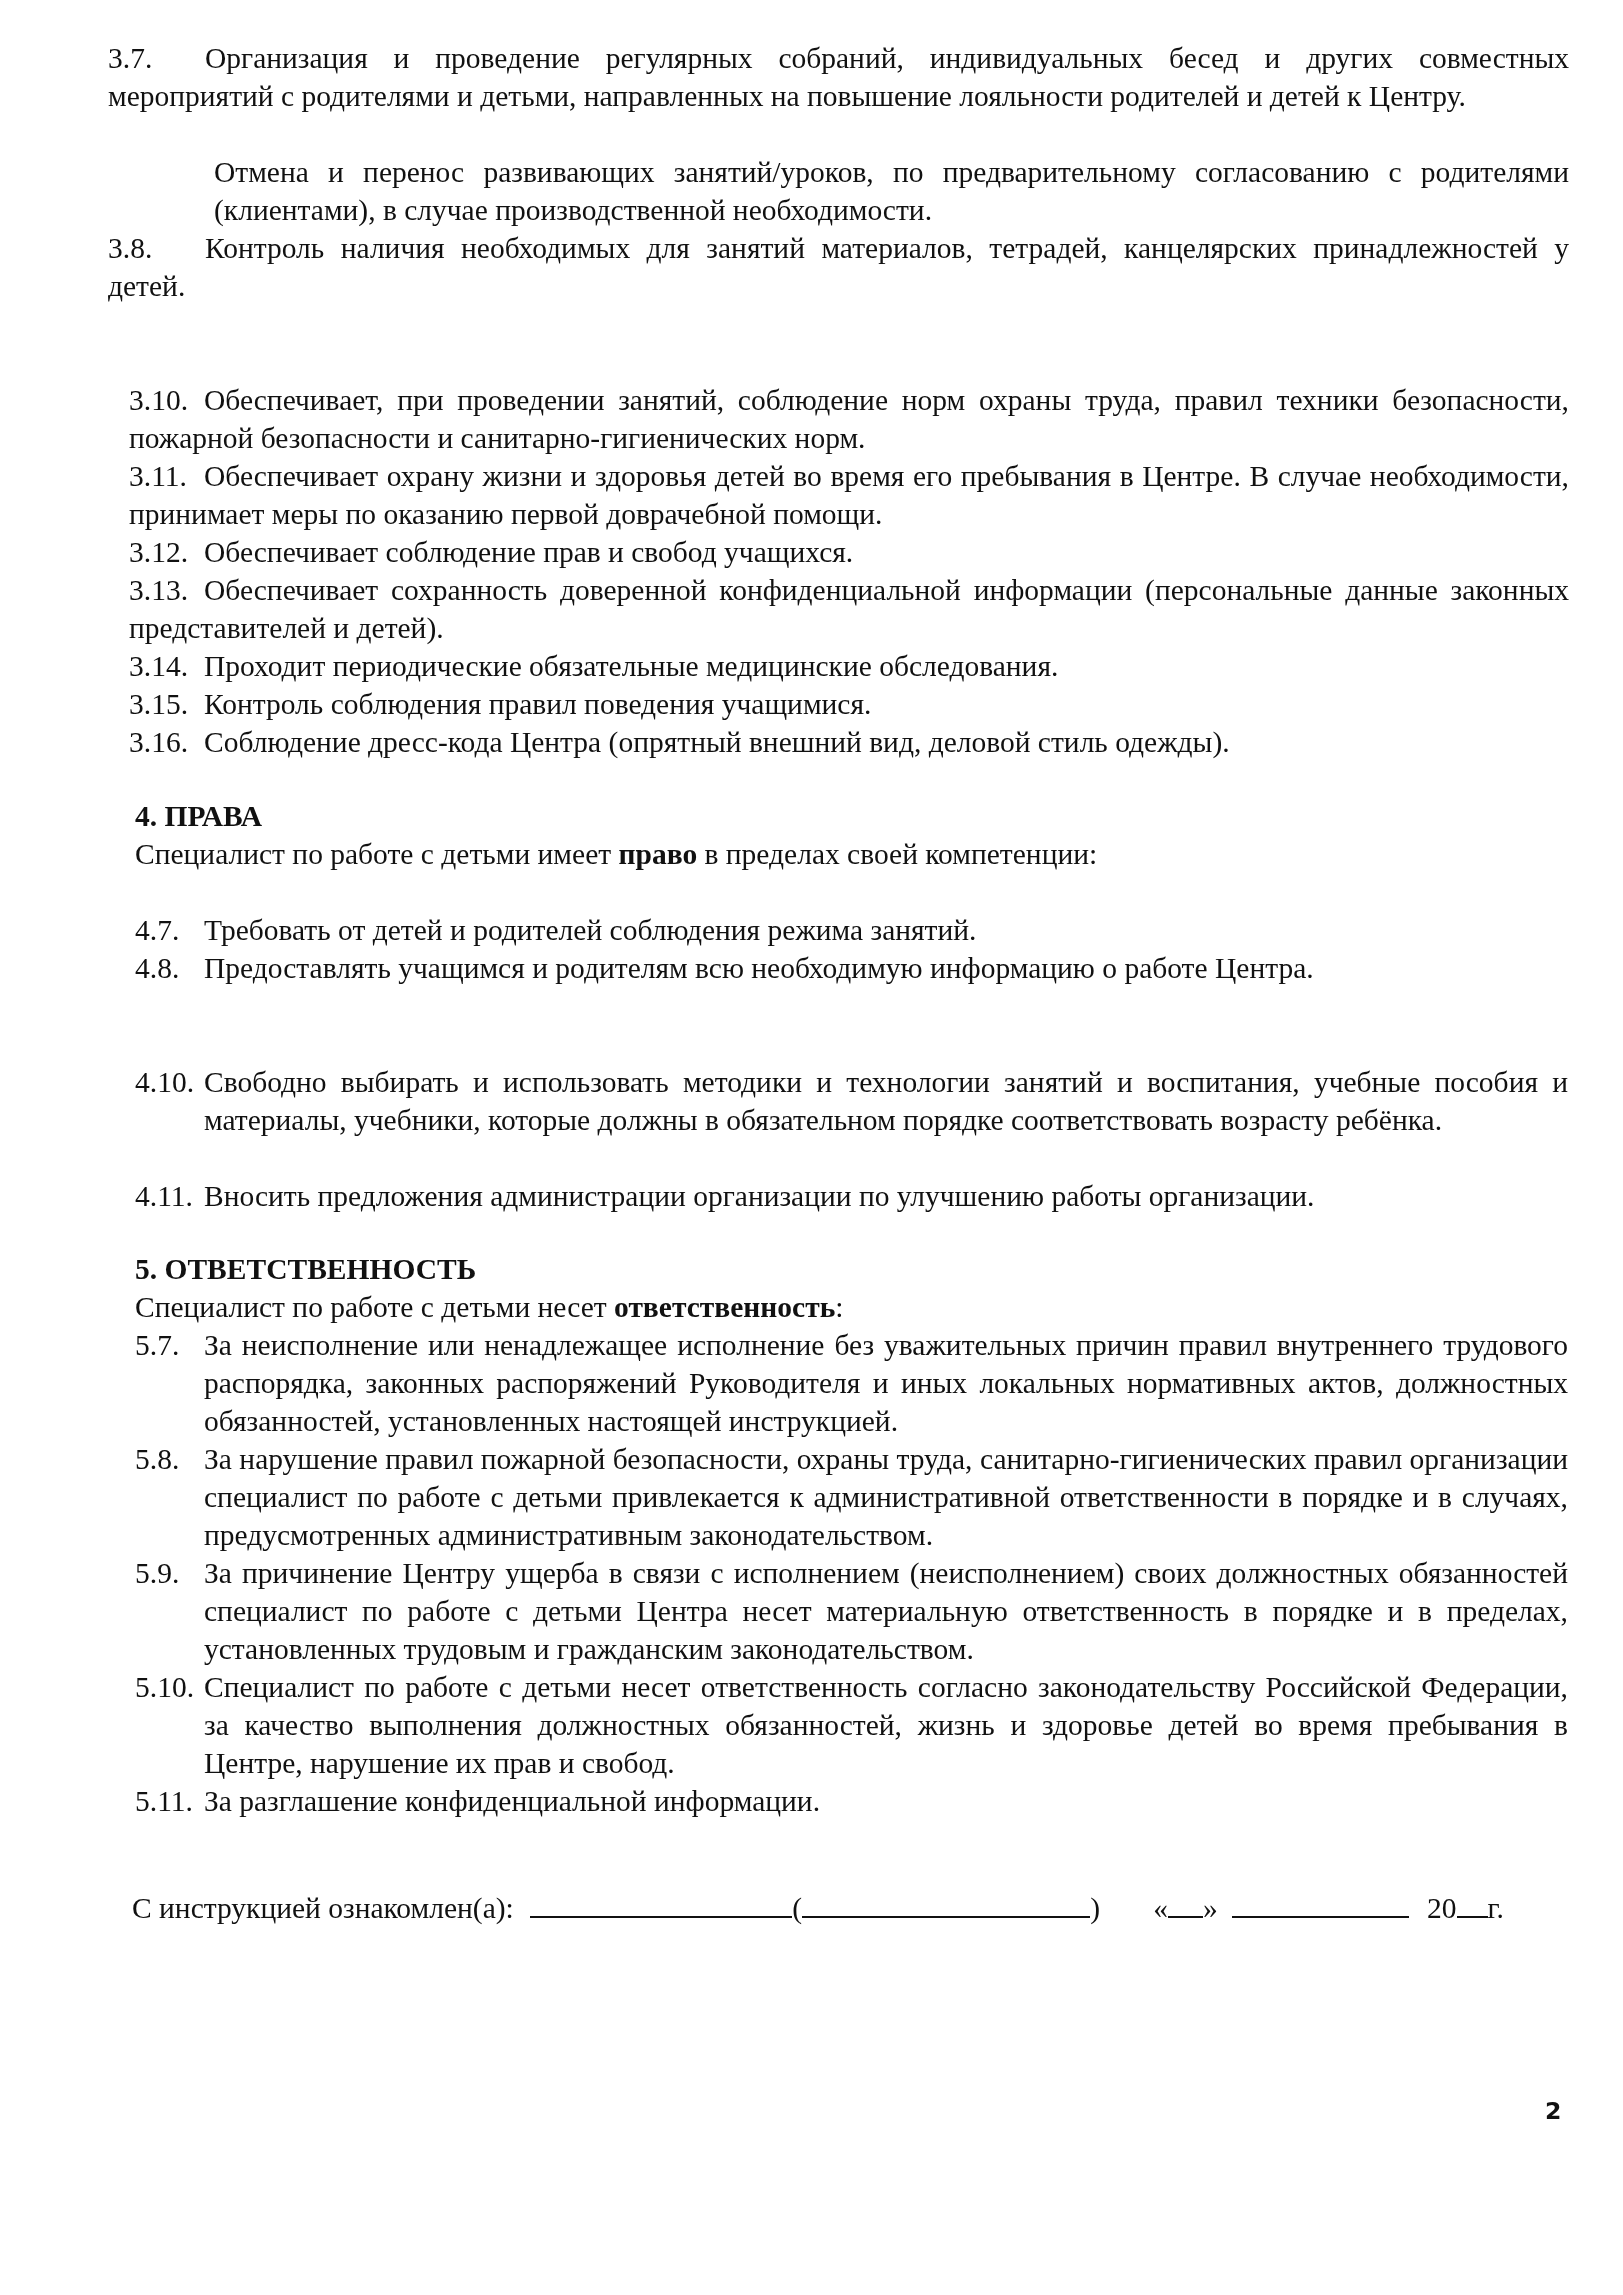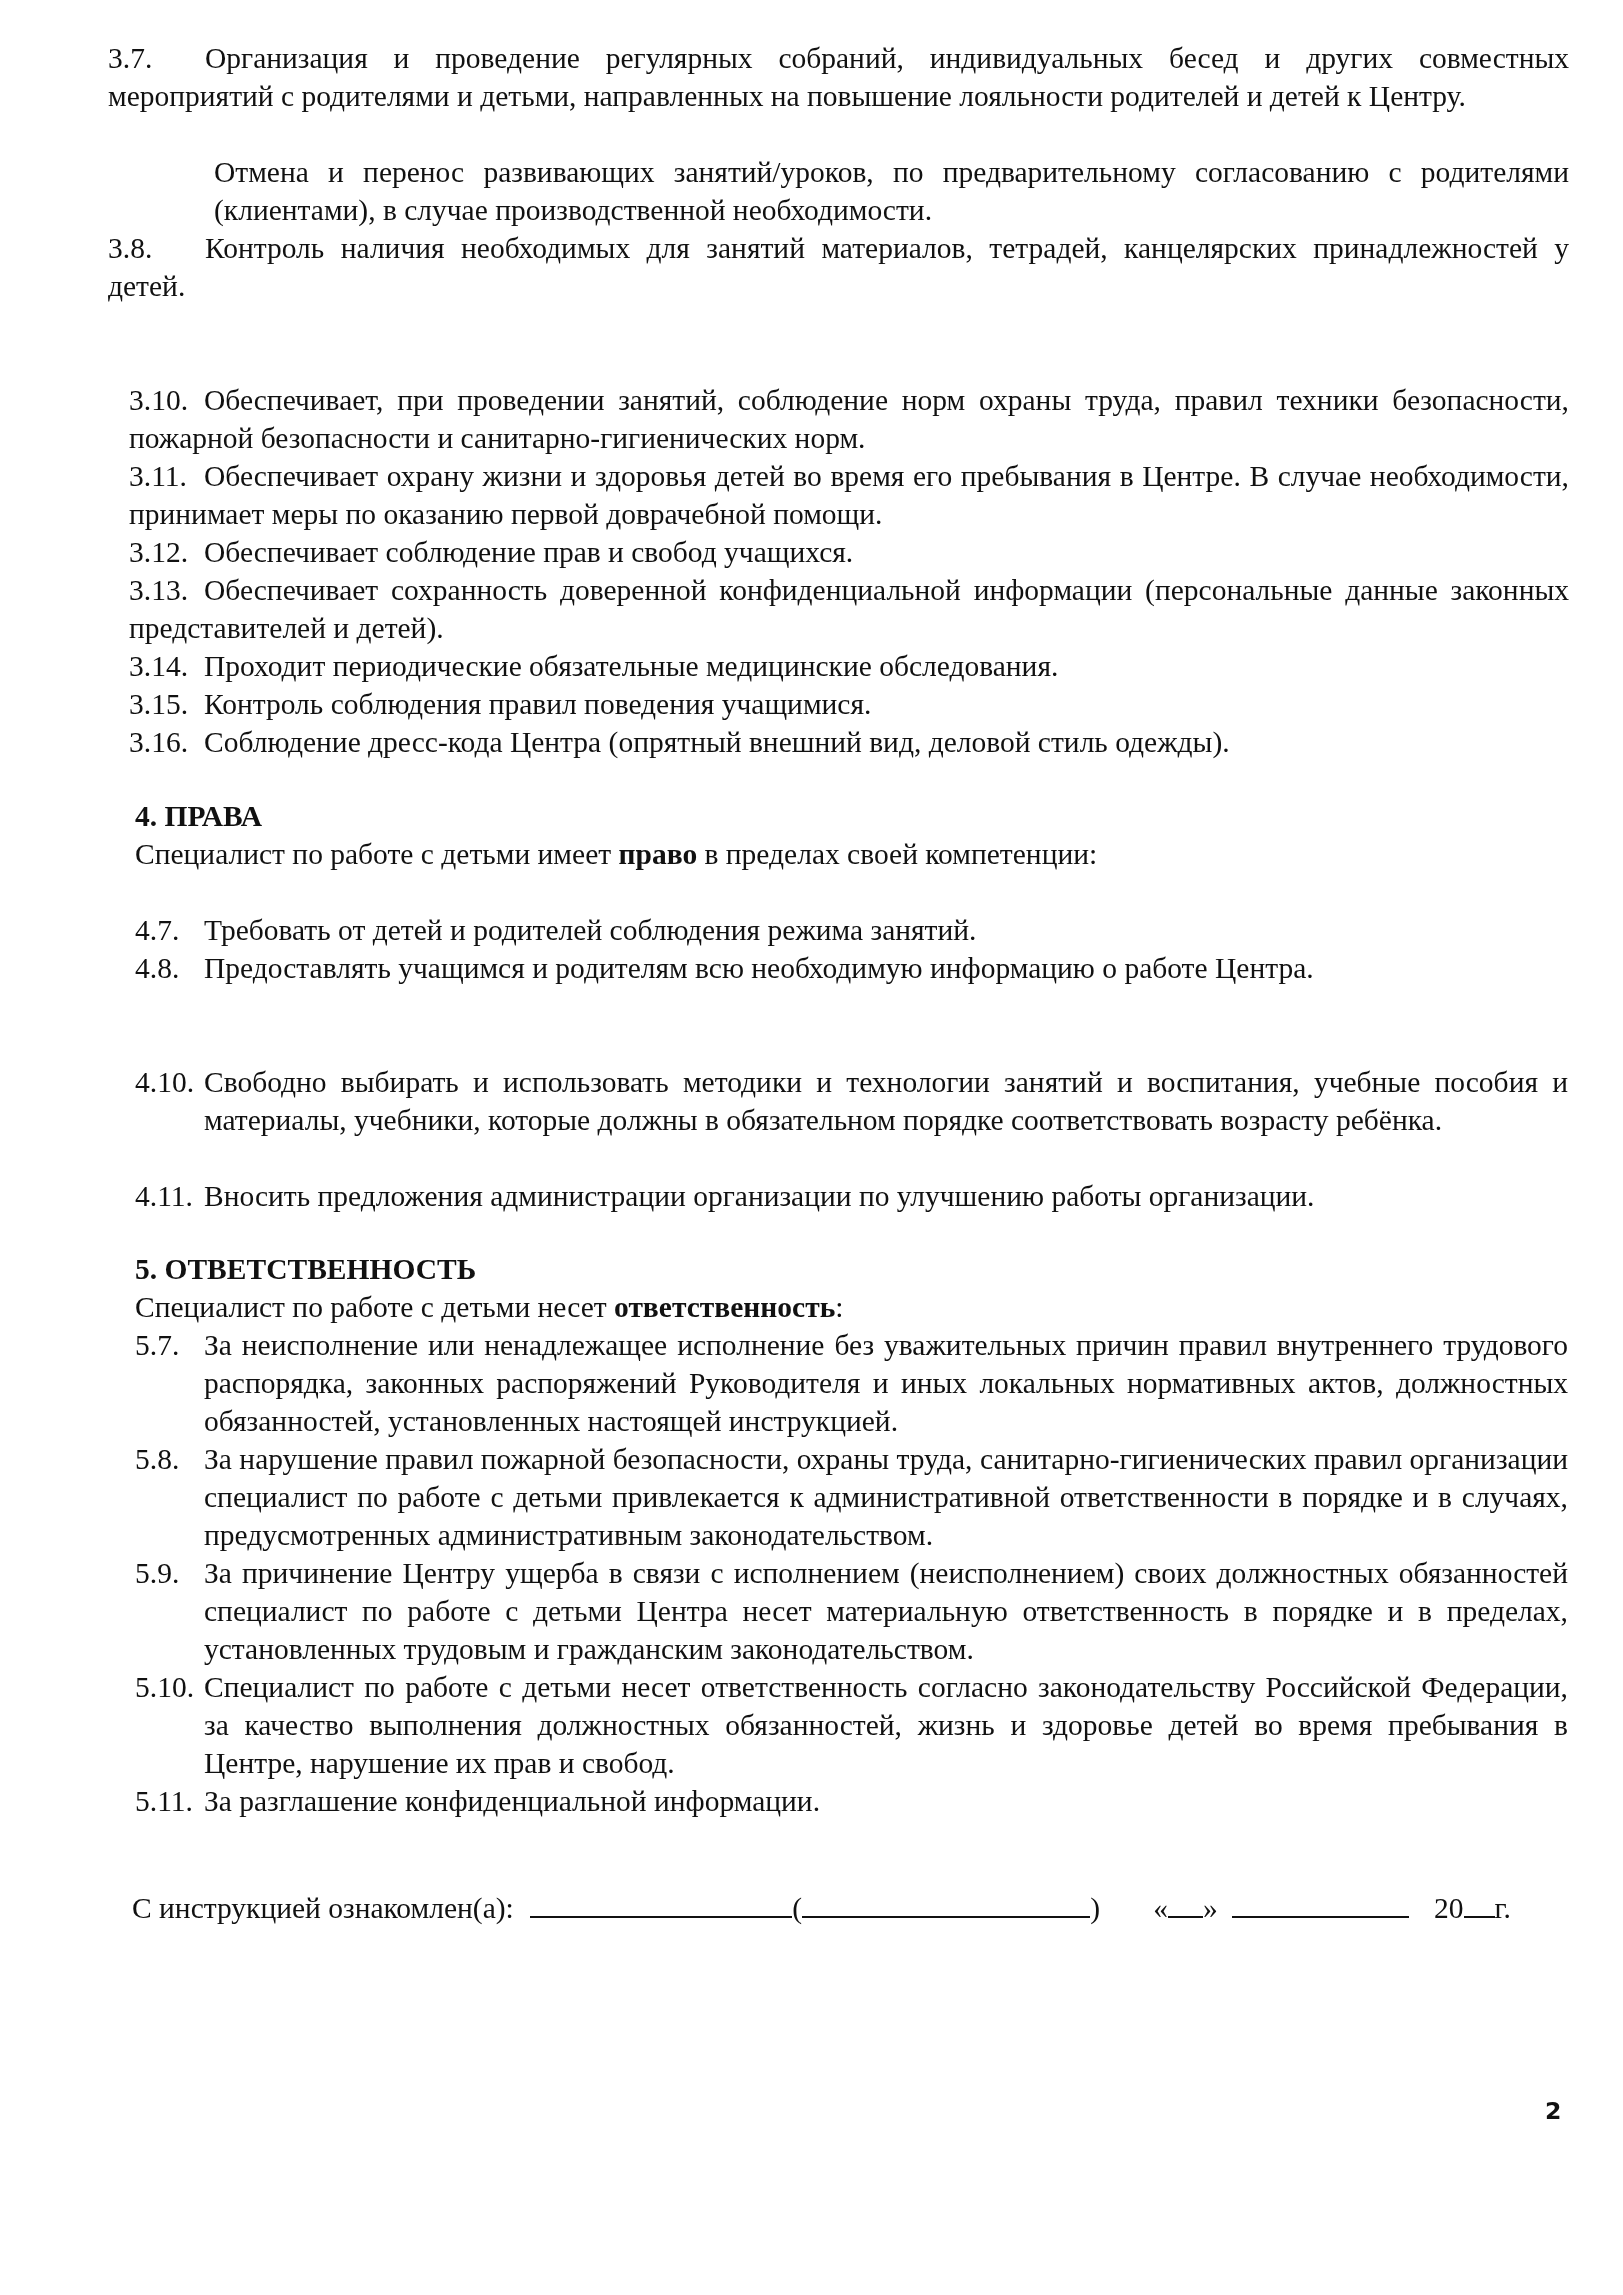--- a/index.html
+++ b/index.html
@@ -181,19 +181,19 @@
   <div class="item" style="left:124px; top:1782px; width:1433px;">
     <span class="num">5.11.</span>
     <span class="text" style="padding-left:69px;">За разглашение конфиденциальной информации.</span>
   </div>
 
   <div class="sig">
     <span>С инструкцией ознакомлен(а):</span>
     <span class="blank" style="width:262px; margin-left:9.2px;"></span><span>(</span><span class="blank" style="width:288px;"></span><span>)</span>
     <span style="margin-left:46px;">«</span><span class="blank" style="width:35px;"></span><span>»</span>
     <span class="blank" style="width:177px; margin-left:6.5px;"></span>
-    <span style="margin-left:18px;text-align:right;">20</span><span class="blank" style="width:31px;"></span><span>г.</span>
+    <span style="margin-left:11px;text-align:right;">20</span><span class="blank" style="width:31px;"></span><span>г.</span>
   </div>
 
   <div class="page-number">2</div>
 
 </div>
 
 
 </body></html>

